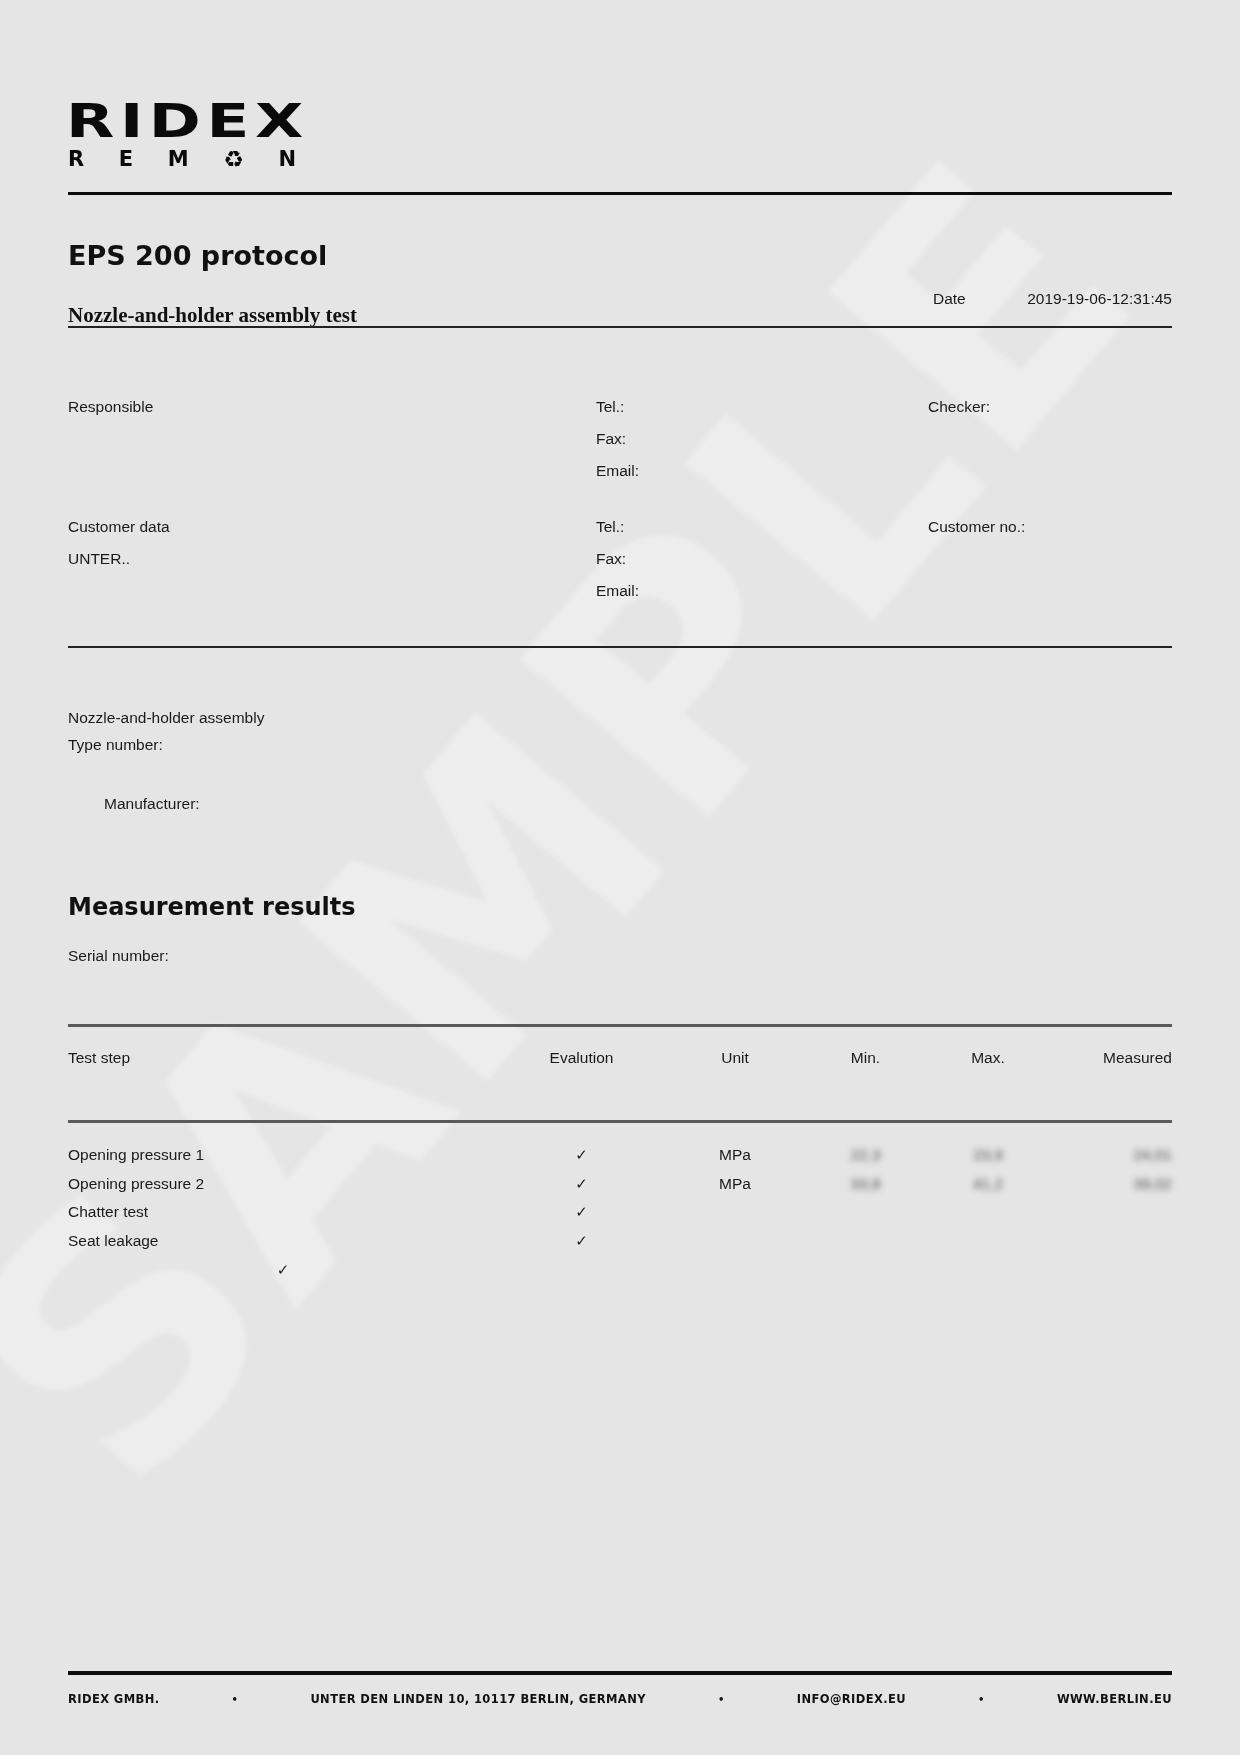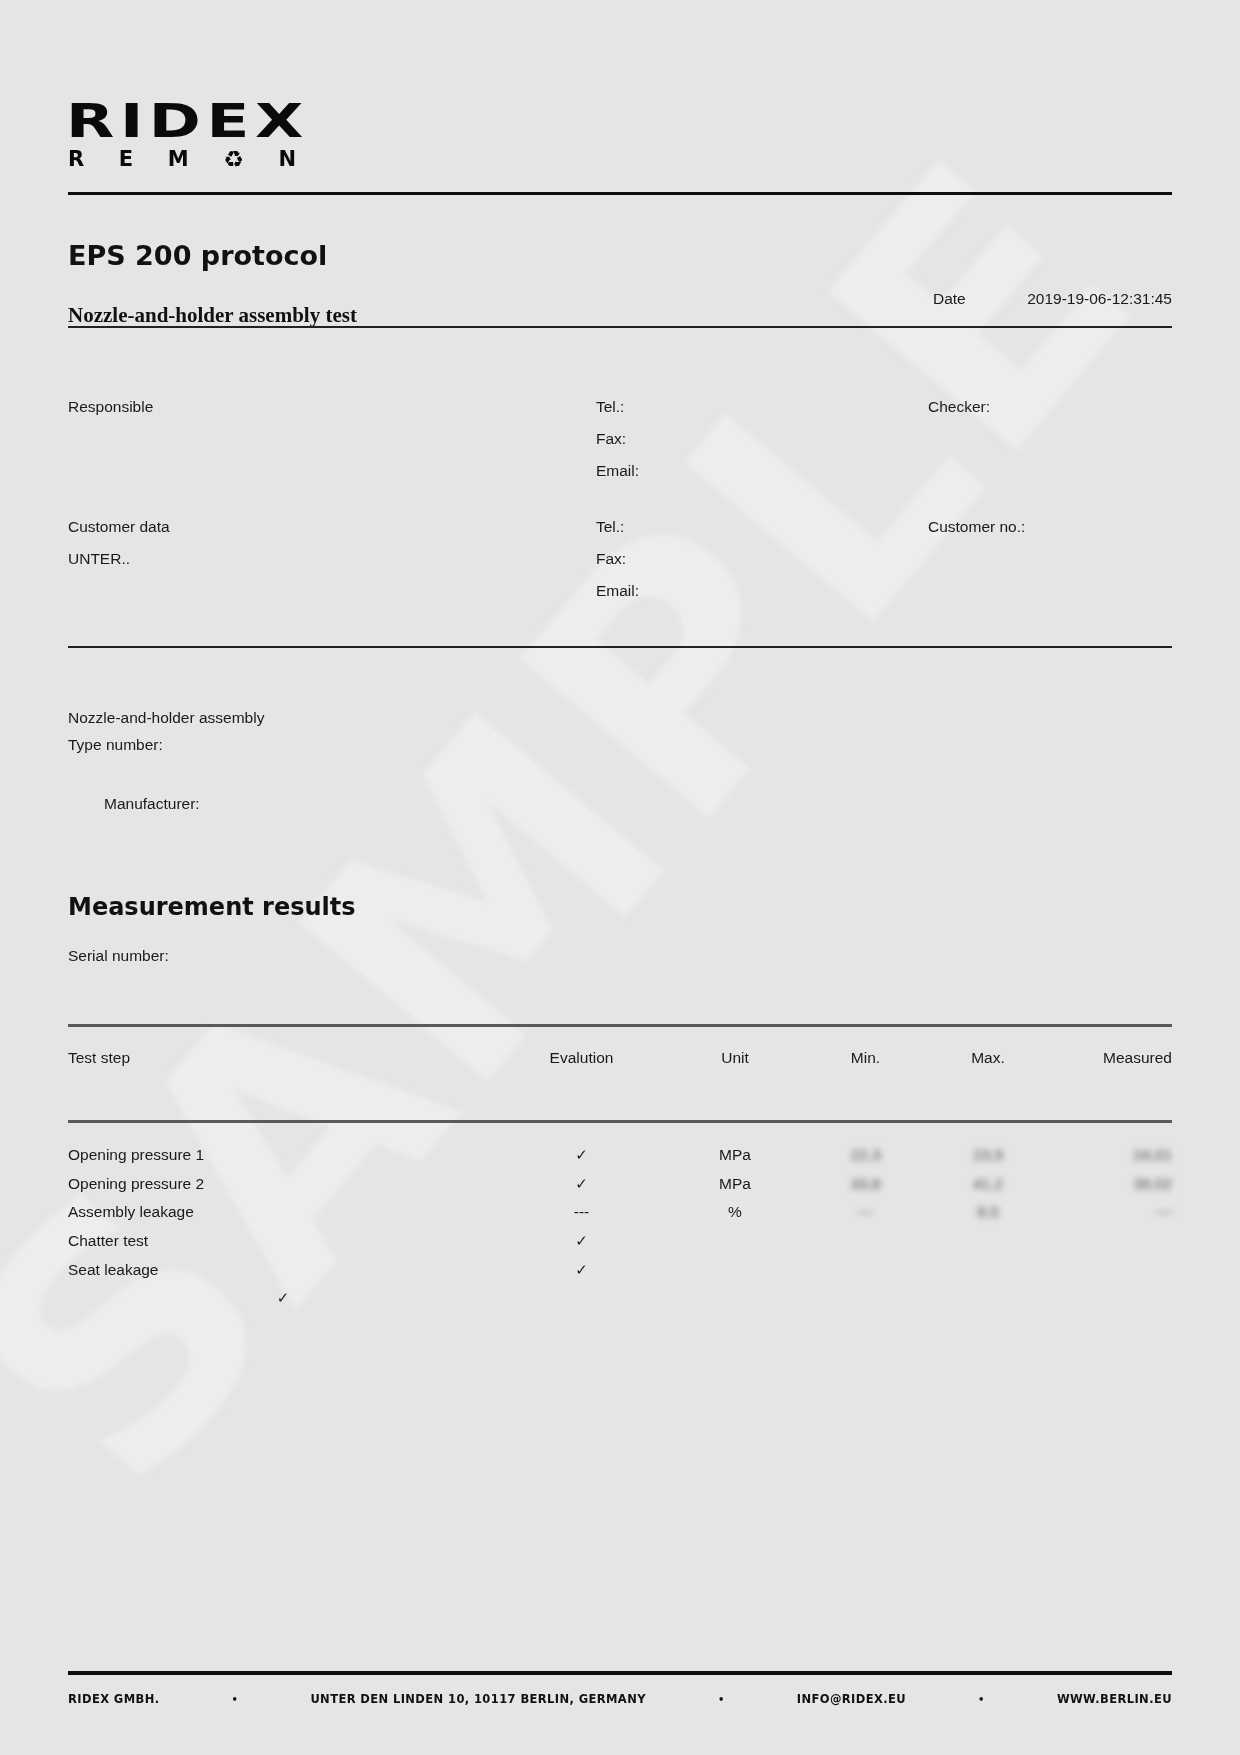--- a/index.html
+++ b/index.html
@@ -142,28 +142,20 @@
     </div>
     <div class="trow">
       <div class="c1">Opening pressure 2</div>
       <div class="c2 check">✓</div>
       <div class="c3">MPa</div>
       <div class="c4 redacted">33,8</div>
       <div class="c5 redacted">41,2</div>
       <div class="c6 redacted">39,02</div>
     </div>
     <div class="trow">
-      <div class="c1">Assembly leakage</div>
-      <div class="c2">---</div>
-      <div class="c3">%</div>
-      <div class="c4 redacted">---</div>
-      <div class="c5 redacted">8,5</div>
-      <div class="c6 redacted">---</div>
-    </div>
-    <div class="trow">
       <div class="c1">Chatter test</div>
       <div class="c2 check">✓</div>
       <div class="c3"></div>
       <div class="c4"></div>
       <div class="c5"></div>
       <div class="c6"></div>
     </div>
     <div class="trow">
       <div class="c1">Seat leakage</div>
       <div class="c2 check">✓</div>

